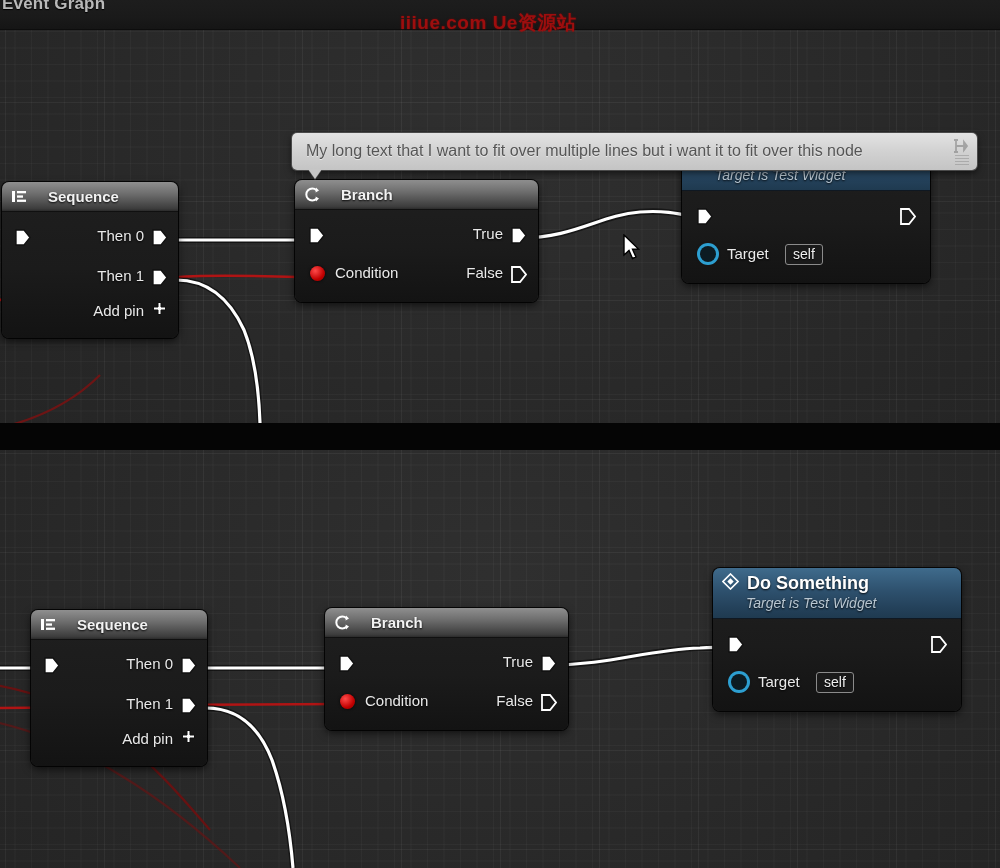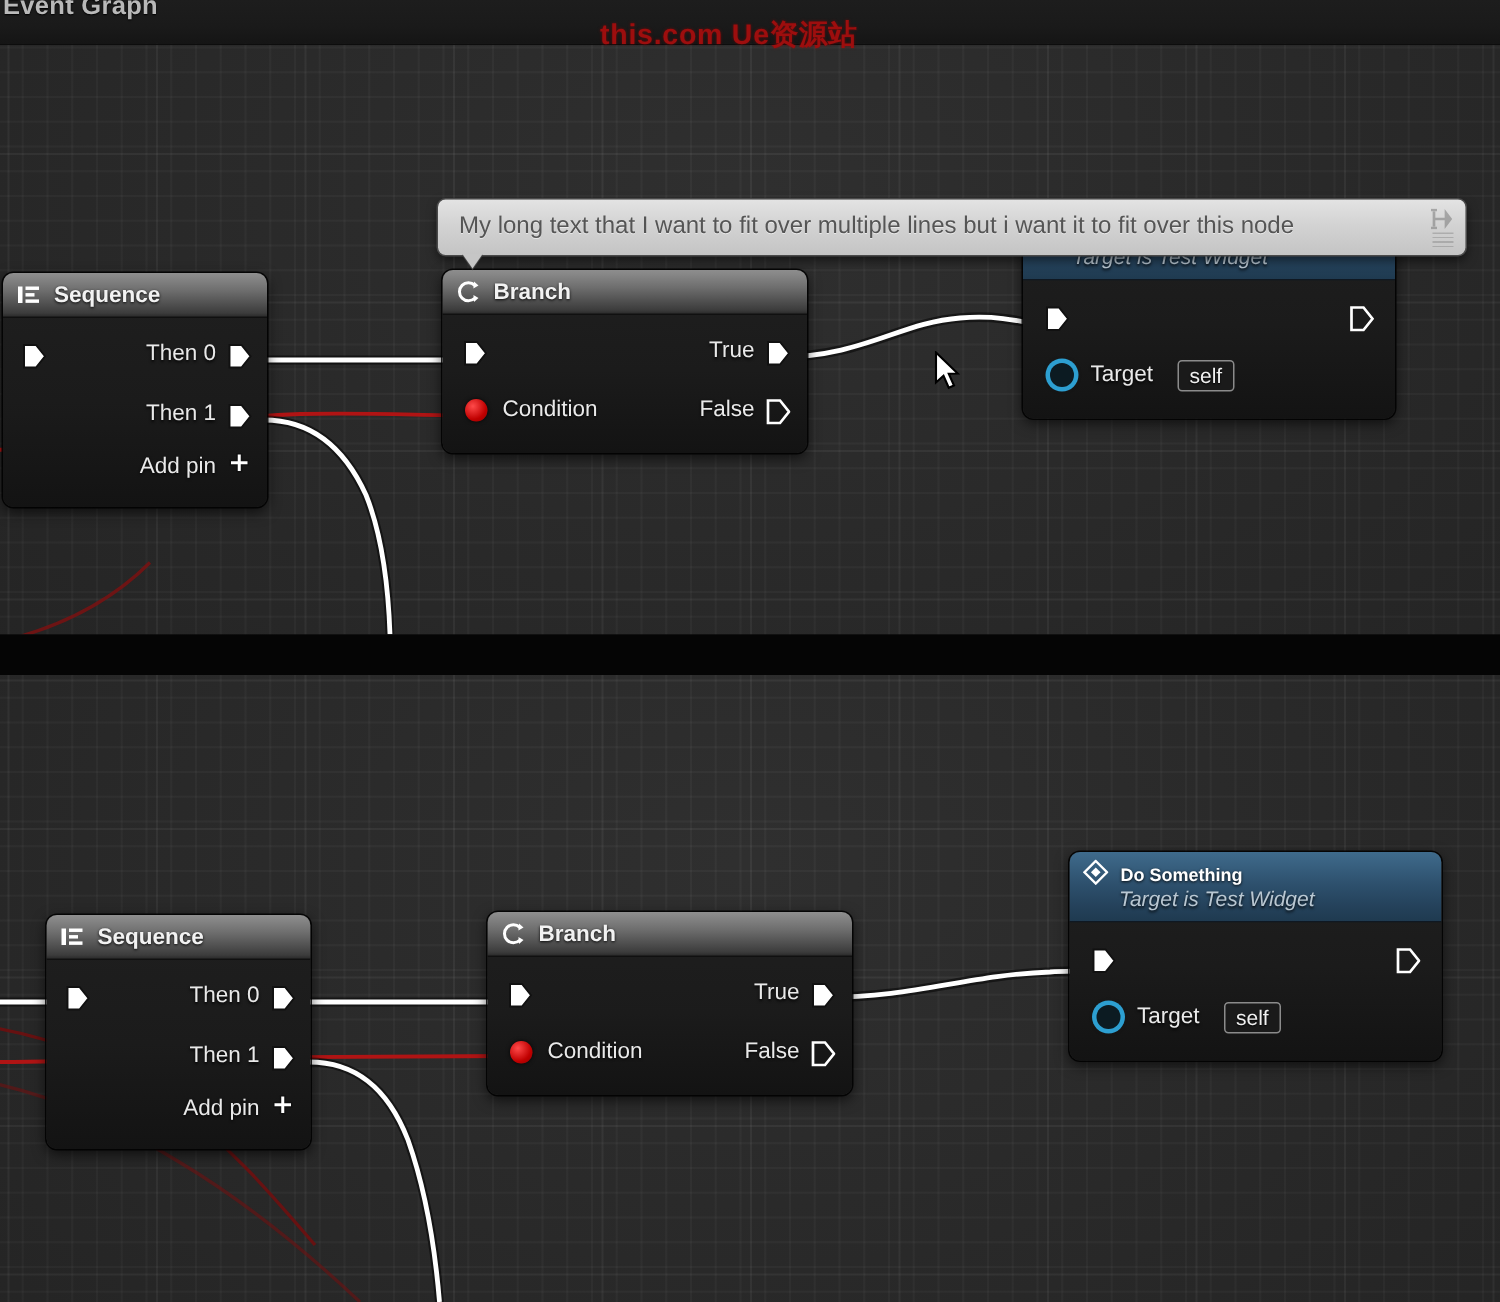--- a/index.html
+++ b/index.html
@@ -63,31 +63,31 @@
     position:relative; height:30px; border-radius:7px 7px 0 0;
     display:flex; align-items:center; padding-left:9px;
     overflow:hidden;
   }
   .node.grey .titlebar{
     background:linear-gradient(to bottom,#8f8f8f 0%, #6e6e6e 40%, #3c3c3c 92%, #2b2b2b 100%);
     border-bottom:1px solid #101010;
   }
   .node .titlebar .tname{
     font-size:15px; font-weight:bold; color:#f2f2f2;
-    text-shadow:0 1px 2px rgba(0,0,0,.95); margin-left:8px; white-space:nowrap;
+    text-shadow:0 1px 2px rgba(0,0,0,.95); margin-left:20px; white-space:nowrap;
   }
   .node.blue .titlehead{
     border-radius:7px 7px 0 0;
     background:linear-gradient(to bottom,#3f6b8c 0%, #2e516e 45%, #24415a 80%, #1f3a50 100%);
     padding:5px 9px 7px 9px;
     border-bottom:1px solid #0f1822;
   }
   .node.blue .titlehead .tname{
-    font-size:12px; font-weight:bold; color:#ffffff; text-shadow:0 1px 2px rgba(0,0,0,.9);
-    display:flex; align-items:flex-end; white-space:nowrap;
+    font-size:18px; font-weight:bold; color:#ffffff; text-shadow:0 1px 2px rgba(0,0,0,.9);
+    display:flex; align-items:flex-start; white-space:nowrap;
   }
   .node.blue .subtitle{
     font-size:14px; font-style:italic; color:#b9c7d2; text-shadow:0 1px 2px rgba(0,0,0,.85);
     margin-top:1px; margin-left:24px; white-space:nowrap;
   }
 
   .body{ position:relative; padding:6px 0 10px 0; }
   .prow{ position:relative; height:40px; }
   .plabel{ position:absolute; font-size:15px; color:#e9e9e9; text-shadow:0 1px 2px rgba(0,0,0,.9); white-space:nowrap; }
   .addpin{ position:absolute; font-size:15px; color:#e9e9e9; text-shadow:0 1px 2px rgba(0,0,0,.9); white-space:nowrap;}
@@ -159,21 +159,21 @@
       <path d="M-10,300 C60,300 120,278 200,276 C250,275 280,277 312,277" stroke="#b01414" stroke-width="2.6" fill="none"></path>
 
       <path d="M176,280 C205,280 228,295 244,330 C256,360 259,395 260,423" stroke="#000" stroke-width="6" fill="none" opacity=".5"></path>
       <path d="M176,280 C205,280 228,295 244,330 C256,360 259,395 260,423" stroke="#fff" stroke-width="3.2" fill="none"></path>
 
       <path d="M-10,430 C40,420 75,400 100,375" stroke="#7a1212" stroke-width="2.2" fill="none" opacity=".85"></path>
     </svg>
 
     <div id="topHeaderStrip"></div>
     <div id="tabTitle">Event Graph</div>
-    <div id="watermark">this.com  Ue资源站</div>
+    <div id="watermark">iiiue.com  Ue资源站</div>
 
     <div class="node grey" id="seqTop" style="left:2px; top:182px; width:176px;">
       <div class="titlebar">
         <span class="ticon">
           <svg width="17" height="17" viewBox="0 0 17 17">
             <rect x="1" y="3" width="3" height="11" fill="#fff"></rect>
             <rect x="6" y="3" width="9" height="2.3" fill="#fff"></rect>
             <rect x="6" y="7.4" width="6" height="2.3" fill="#fff"></rect>
             <rect x="6" y="11.6" width="9" height="2.3" fill="#fff"></rect>
           </svg>

